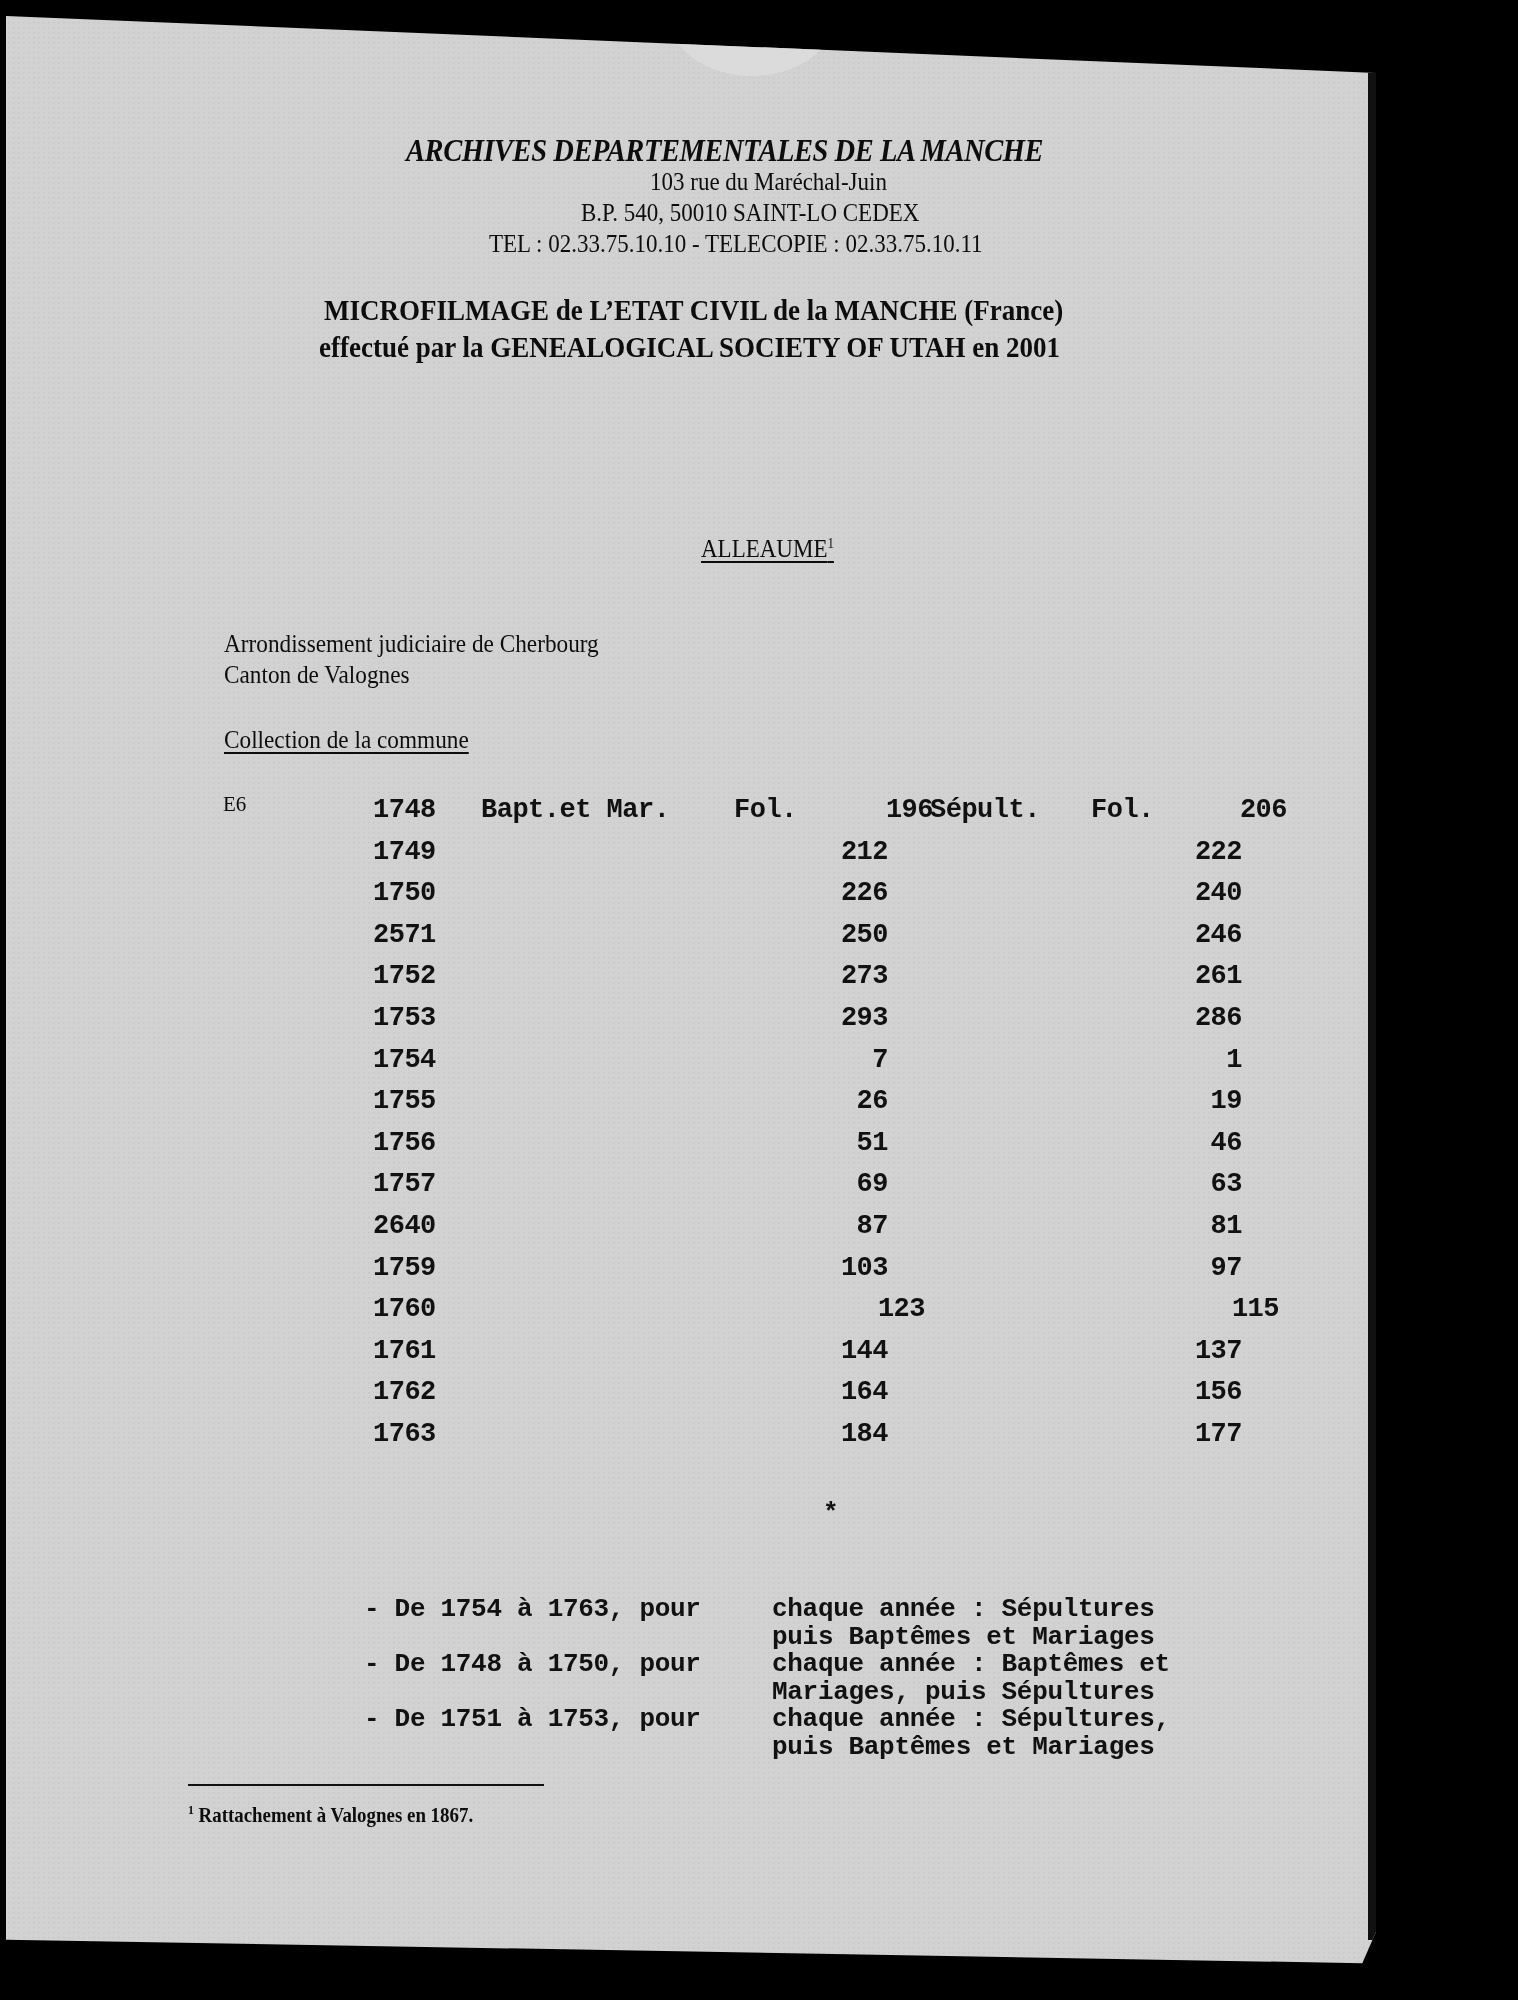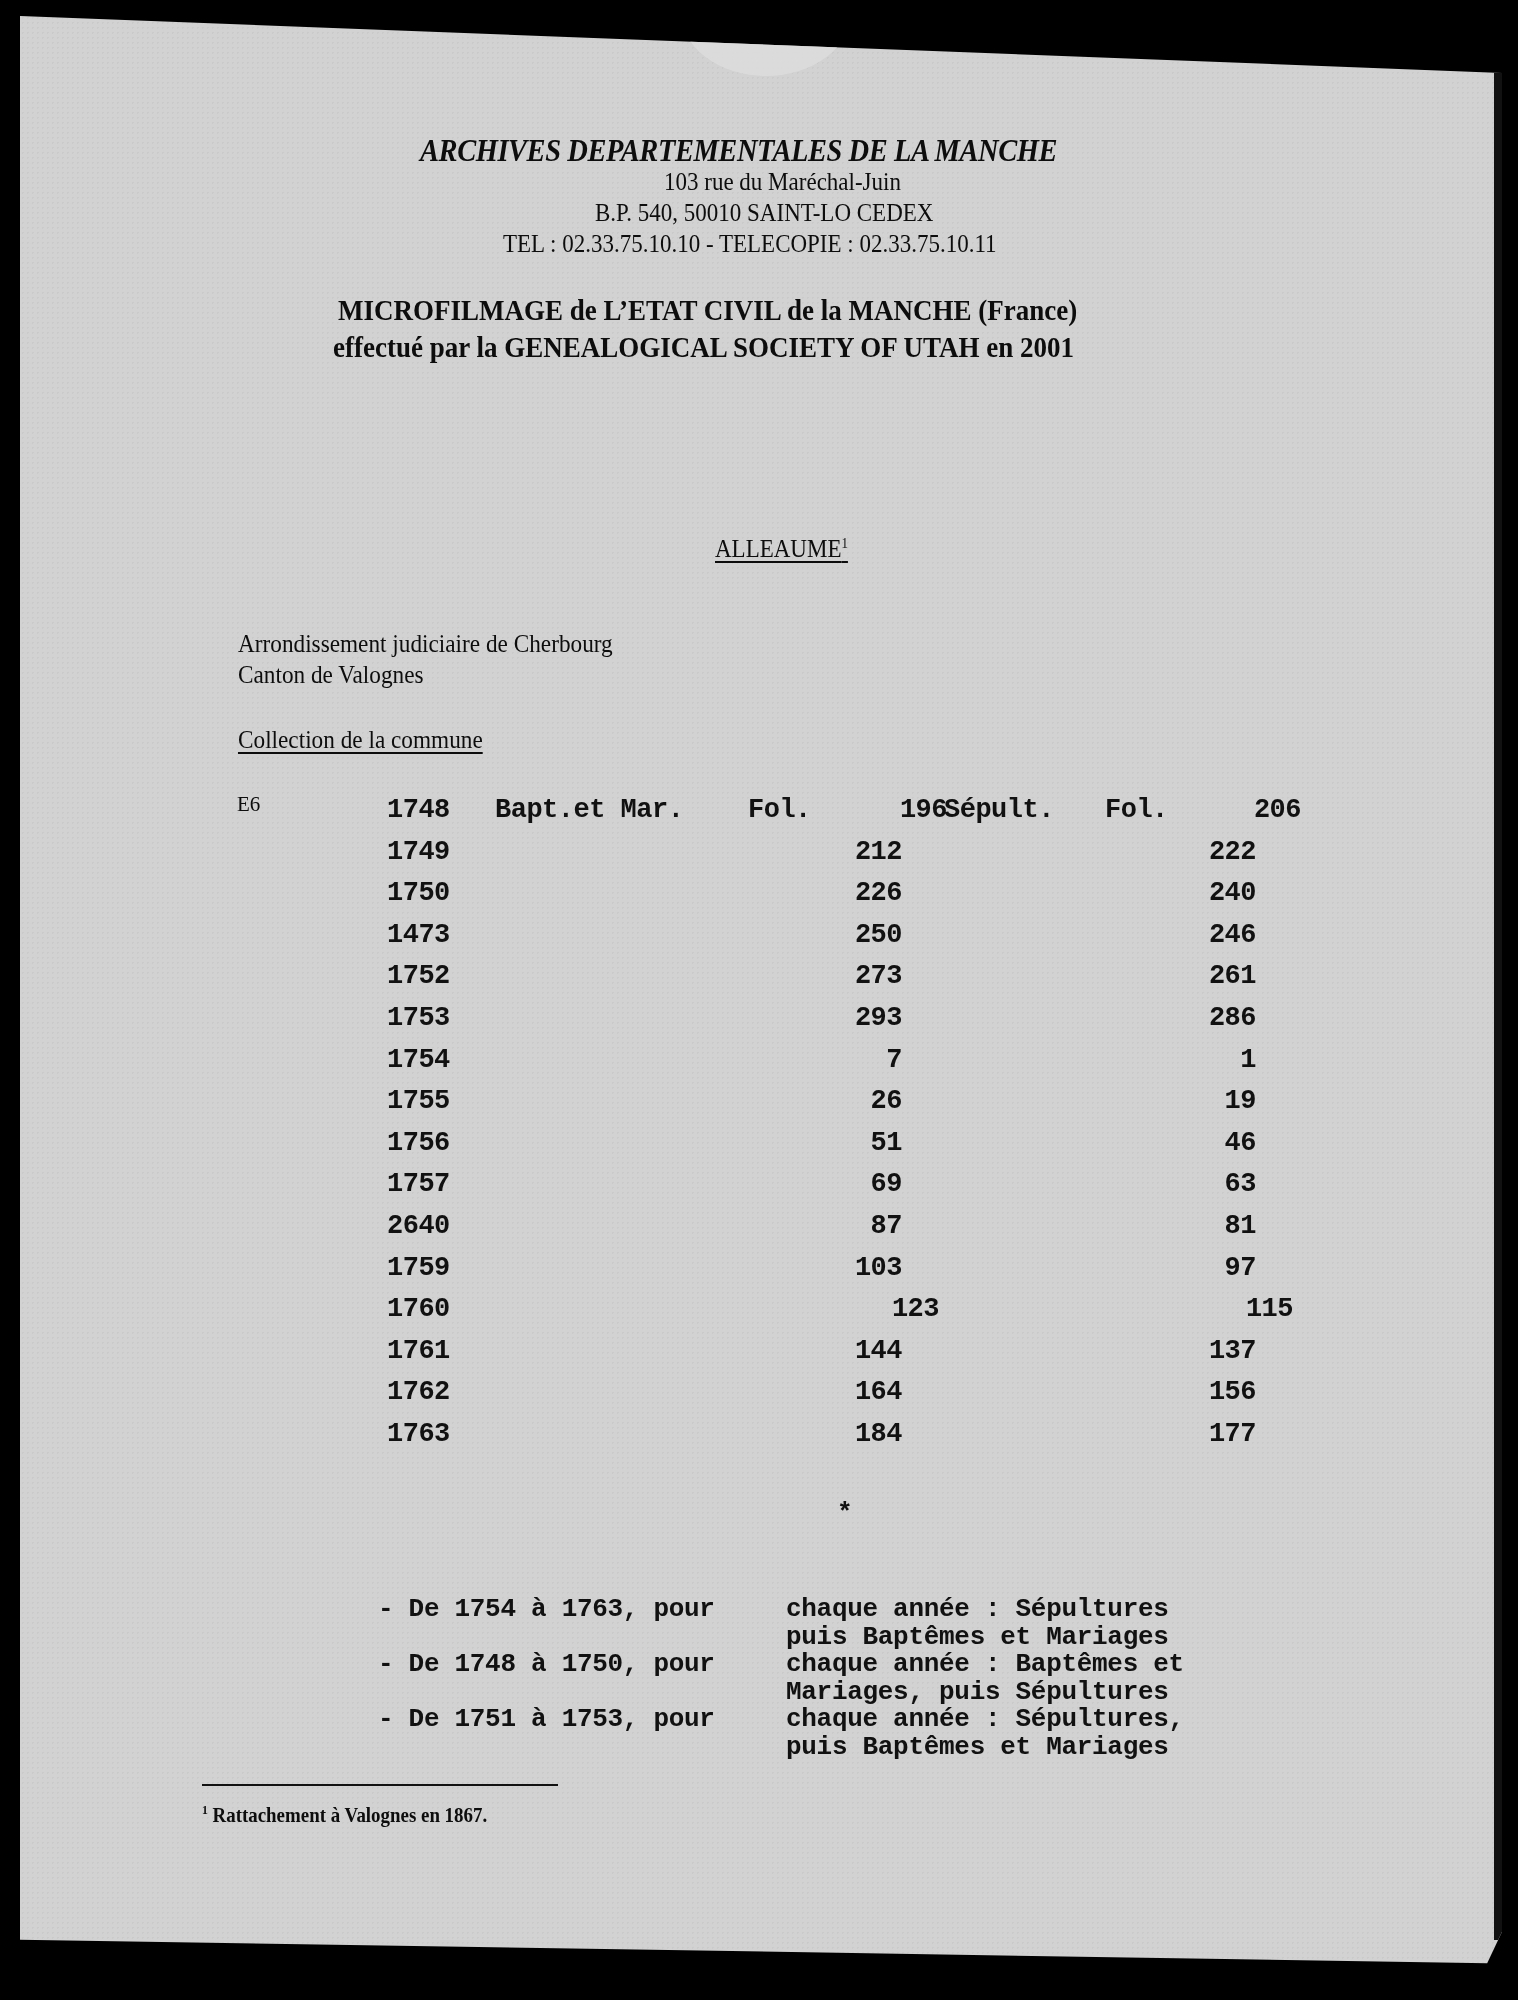--- a/index.html
+++ b/index.html
@@ -4,22 +4,22 @@
   <style>
     html, body { margin: 0; padding: 0; }
     body {
       width: 1518px; height: 2000px;
       background: #000;
       position: relative;
       overflow: hidden;
     }
     .page {
       position: absolute;
-      left: 20px; top: 10px;
-      width: 1482px; height: 1965px;
+      left: 6px; top: 10px;
+      width: 1370px; height: 1965px;
       background: #d2d2d2;
       background-image: radial-gradient(rgba(0,0,0,0.04) 1px, transparent 1px);
       background-size: 5px 5px;
       clip-path: polygon(0 0.3%, 100% 3.2%, 100% 97.8%, 99% 99.4%, 0 98.2%);
     }
     .notch {
       position: absolute;
       left: 660px; top: 0;
       width: 172px; height: 66px;
       background: #dddddd;
@@ -108,21 +108,21 @@
         <span class="cell c-year">1749</span>
         <span class="cell c-bm">212</span>
         <span class="cell c-sep">222</span>
       </div>
       <div class="table-row mono" style="top: 868.2px;">
         <span class="cell c-year">1750</span>
         <span class="cell c-bm">226</span>
         <span class="cell c-sep">240</span>
       </div>
       <div class="table-row mono" style="top: 909.8px;">
-        <span class="cell c-year">1473</span>
+        <span class="cell c-year">2571</span>
         <span class="cell c-bm">250</span>
         <span class="cell c-sep">246</span>
       </div>
       <div class="table-row mono" style="top: 951.4px;">
         <span class="cell c-year">1752</span>
         <span class="cell c-bm">273</span>
         <span class="cell c-sep">261</span>
       </div>
       <div class="table-row mono" style="top: 993px;">
         <span class="cell c-year">1753</span>

